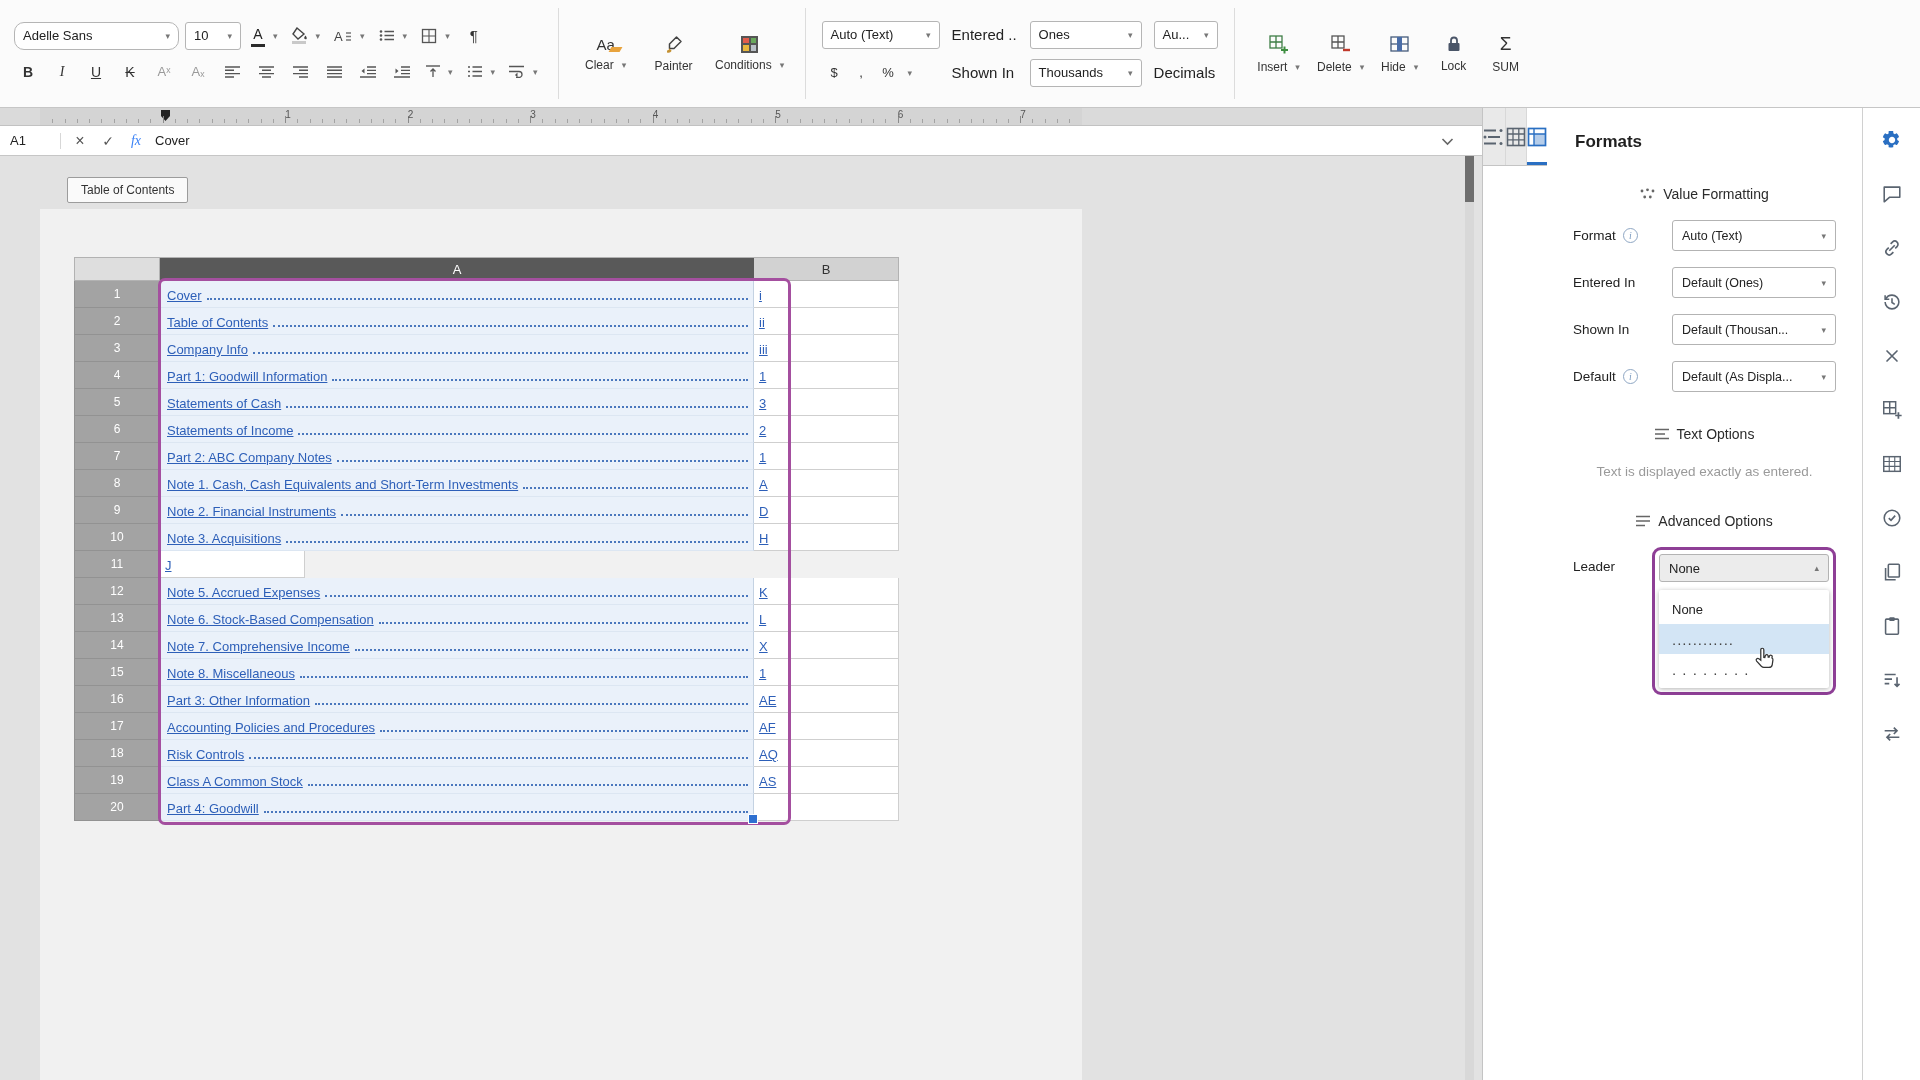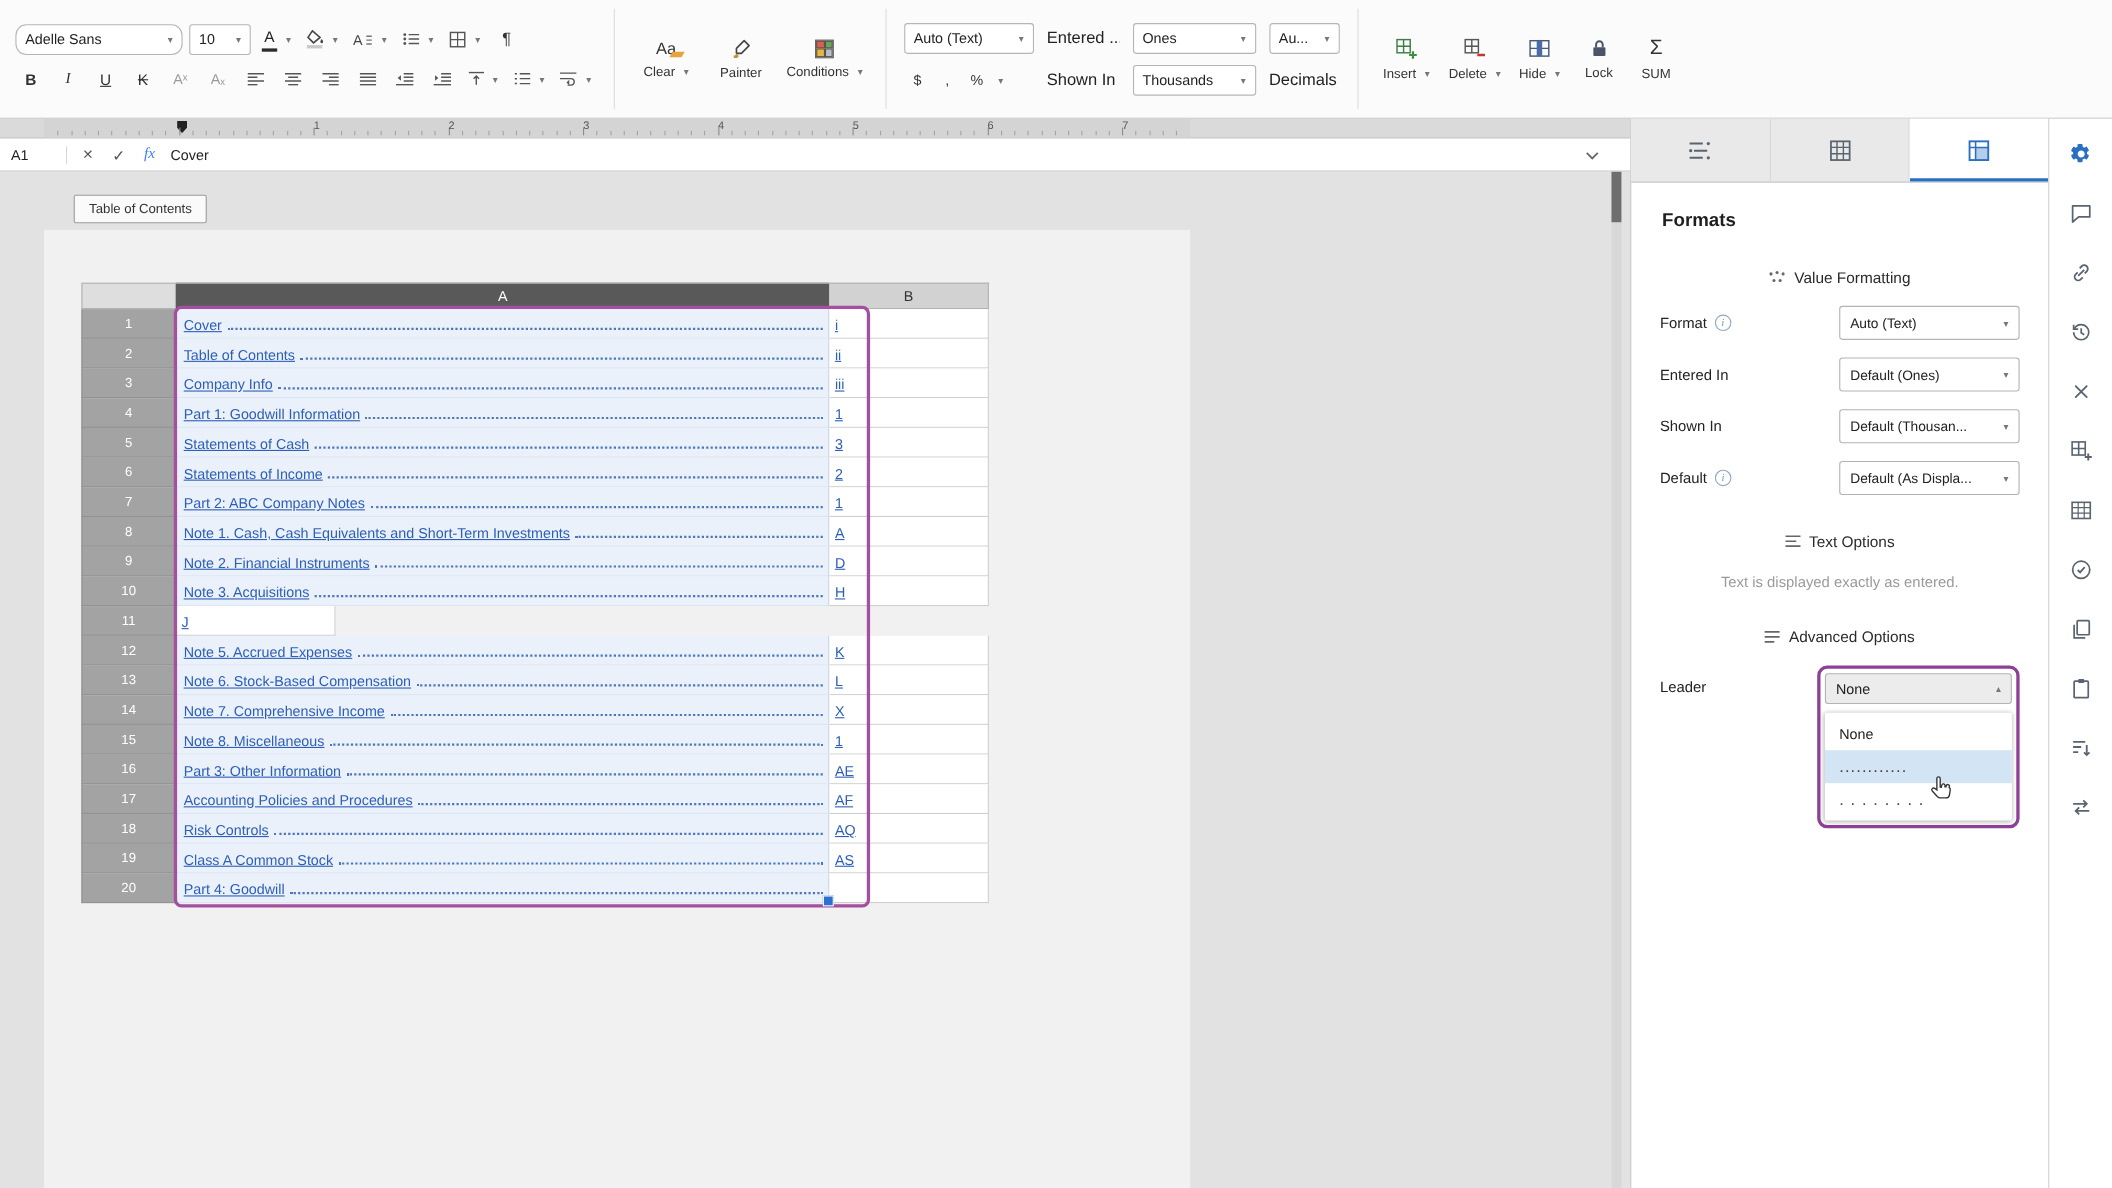--- a/index.html
+++ b/index.html
@@ -78,21 +78,21 @@
   .leader-dots { flex:1; border-bottom:2px dotted #4a77bd; margin:0 2px 2px 5px; }
   .g-b { width:145px; background:#ffffff; border-bottom:1px solid #cfcfcf; border-right:1px solid #cfcfcf;
          display:flex; align-items:flex-end; padding:0 0 5px 5px; }
   .sel-outline { position:absolute; left:84px; top:21px; width:633px; height:547px;
                  border:3px solid #a44f9f; border-radius:7px; pointer-events:none; }
   .fill-handle { position:absolute; left:674px; top:557px; width:10px; height:10px; background:#2e6fd0; border:1.5px solid #fff; }
   .vscroll { position:absolute; top:0; right:8px; width:9px; height:100%; background:#d8d8d8; }
   .vthumb { position:absolute; top:0; left:0; width:100%; height:46px; background:#6e6e6e; }
 
   
-  .rpanel { width:380px; min-width:380px; background:#fff; border-left:1px solid #c4c4c4; display:flex; flex-direction:column; }
+  .rpanel { width:380px; min-width:380px; background:#fff; border-left:1px solid #c4c4c4; display:flex; flex-direction:row; }
   .ptabs { height:58px; display:flex; border-bottom:1px solid #c4c4c4; background:#e9e9e9; flex:0 0 auto; }
   .ptab { flex:1; display:flex; align-items:center; justify-content:center; border-right:1px solid #d8d8d8; }
   .ptab.active { background:#fff; box-shadow:inset 0 -3px 0 #2a6fc2; border-right:none; }
   .panel-body { padding:2px 26px 0; position:relative; flex:1; }
   .ptitle { font-size:17px; font-weight:700; color:#1f1f1f; margin:22px 0 8px 2px; }
   .sec-head { display:flex; align-items:center; justify-content:center; gap:8px; font-size:14px; color:#2b2b2b; margin:34px 0 18px; }
   .fields { display:grid; grid-template-columns:1fr 164px; row-gap:16px; align-items:center; }
   .flabel { font-size:13.5px; color:#222; display:flex; align-items:center; gap:7px; }
   .info-i { width:15px; height:15px; border-radius:50%; border:1.5px solid #8fa7c4; color:#7d9cc0;
             font-size:10px; font-style:italic; font-family:"Liberation Serif",serif;
@@ -118,21 +118,21 @@
 </style>
 </head>
 <body>
 
 <div class="app">
 
   <div class="toolbar">
 
     <div class="tb-col">
       <div class="tb-row">
-        <div class="select" style="width:152px;border-radius:10px;">
+        <div class="select" style="width:165px;border-radius:10px;">
           <span>Adelle Sans</span>
           <span class="car">▾</span>
         </div>
         <div class="select" style="width:56px;">
           <span>10</span>
           <span class="car">▾</span>
         </div>
         <div class="ibtn">
           <span style="text-align:center;">
             <span class="glyphA">A</span><span class="colorbar"></span>

